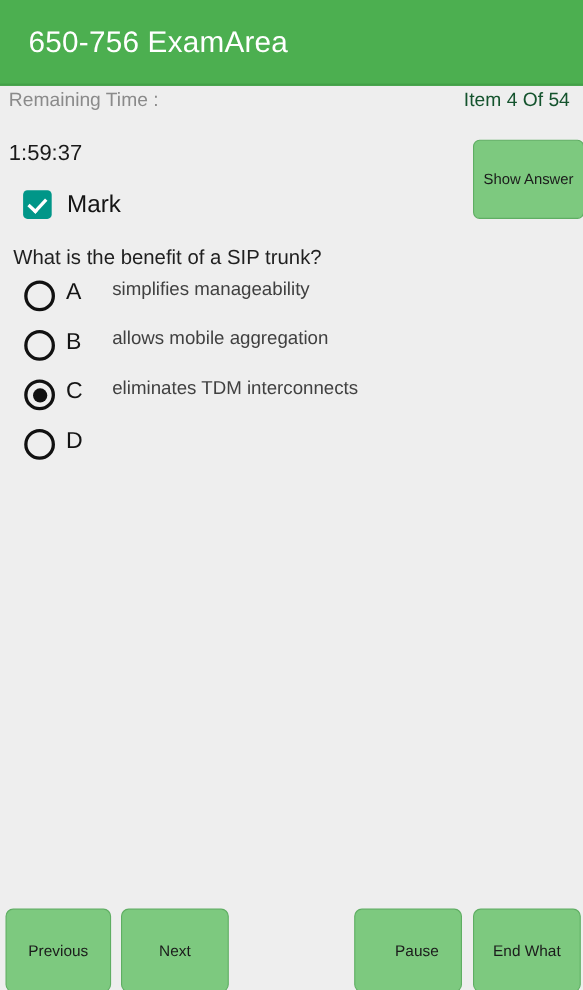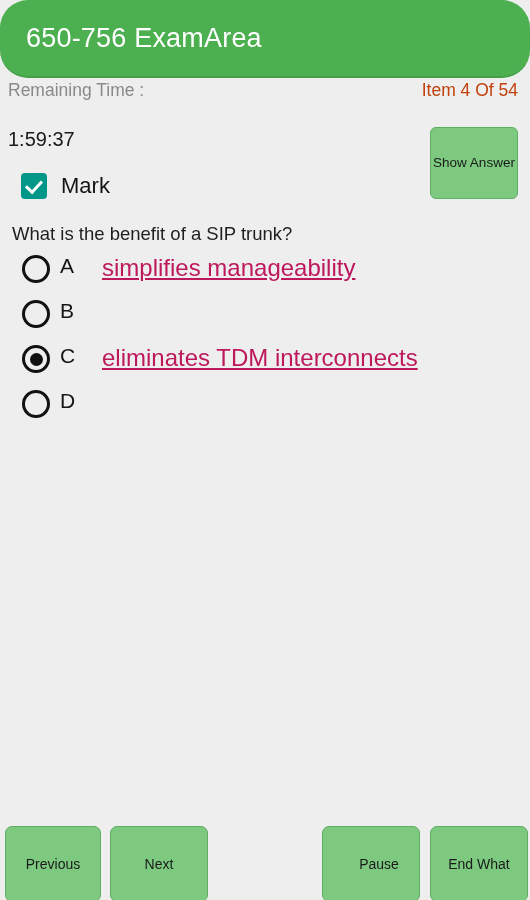--- a/index.html
+++ b/index.html
@@ -20,21 +20,20 @@
   .appbar {
     position: absolute;
     left: 0; top: 0;
     width: 530px;
     height: 78px;
     background: #4caf50;
     box-sizing: border-box;
     display: flex;
     align-items: center;
     border-bottom: 2px solid #43a047;
-    border-radius: 28px;
   }
   .appbar-title {
     color: #ffffff;
     font-size: 27px;
     font-weight: normal;
     padding-left: 26px;
     letter-spacing: 0.2px;
     white-space: nowrap;
   }
 
@@ -49,41 +48,41 @@
     display: flex;
     justify-content: space-between;
     background: #eeeeee;
   }
   .meta-left {
     color: #8a8a8a;
     font-size: 17.5px;
     white-space: nowrap;
   }
   .meta-right {
-    color: #c2410c;
+    color: #14532d;
     font-size: 17.5px;
     white-space: nowrap;
   }
 
   
   .timer {
     position: absolute;
     left: 8px;
     top: 128px;
     font-size: 20px;
     color: #1a1a1a;
     white-space: nowrap;
   }
 
   
   .show-answer-btn {
     position: absolute;
     left: 430px;
     top: 127px;
-    width: 88px;
+    width: 101px;
     height: 72px;
     background: #7dc97f;
     border: 1px solid #5fae63;
     border-radius: 6px;
     box-sizing: border-box;
     display: flex;
     align-items: center;
     justify-content: center;
     font-size: 13.5px;
     color: #1b1b1b;
@@ -179,26 +178,25 @@
   }
   .option-letter {
     font-size: 21px;
     color: #141414;
     width: 44px;
     flex: none;
     margin-left: 10px;
     line-height: 1.3;
   }
   .option-text {
-    font-size: 24px;
-    color: #be185d;
+    font-size: 17px;
+    color: #404040;
     line-height: 1.3;
     flex: 1;
     margin-left: -2px;
-    text-decoration: underline;
   }
   .option-row.wrapped {
     position: relative;
     flex-wrap: wrap;
   }
   .option-row.wrapped .option-text {
     max-width: 330px;
   }
 
   
@@ -258,20 +256,21 @@
 
   <div class="option-row">
     <div class="radio"></div>
     <div class="option-letter">A</div>
     <div class="option-text">simplifies manageability</div>
   </div>
 
   <div class="option-row">
     <div class="radio"></div>
     <div class="option-letter">B</div>
+    <div class="option-text">allows mobile aggregation</div>
   </div>
 
   <div class="option-row">
     <div class="radio selected"></div>
     <div class="option-letter">C</div>
     <div class="option-text">eliminates TDM interconnects</div>
   </div>
 
   <div class="option-row wrapped">
     <div class="radio"></div>

